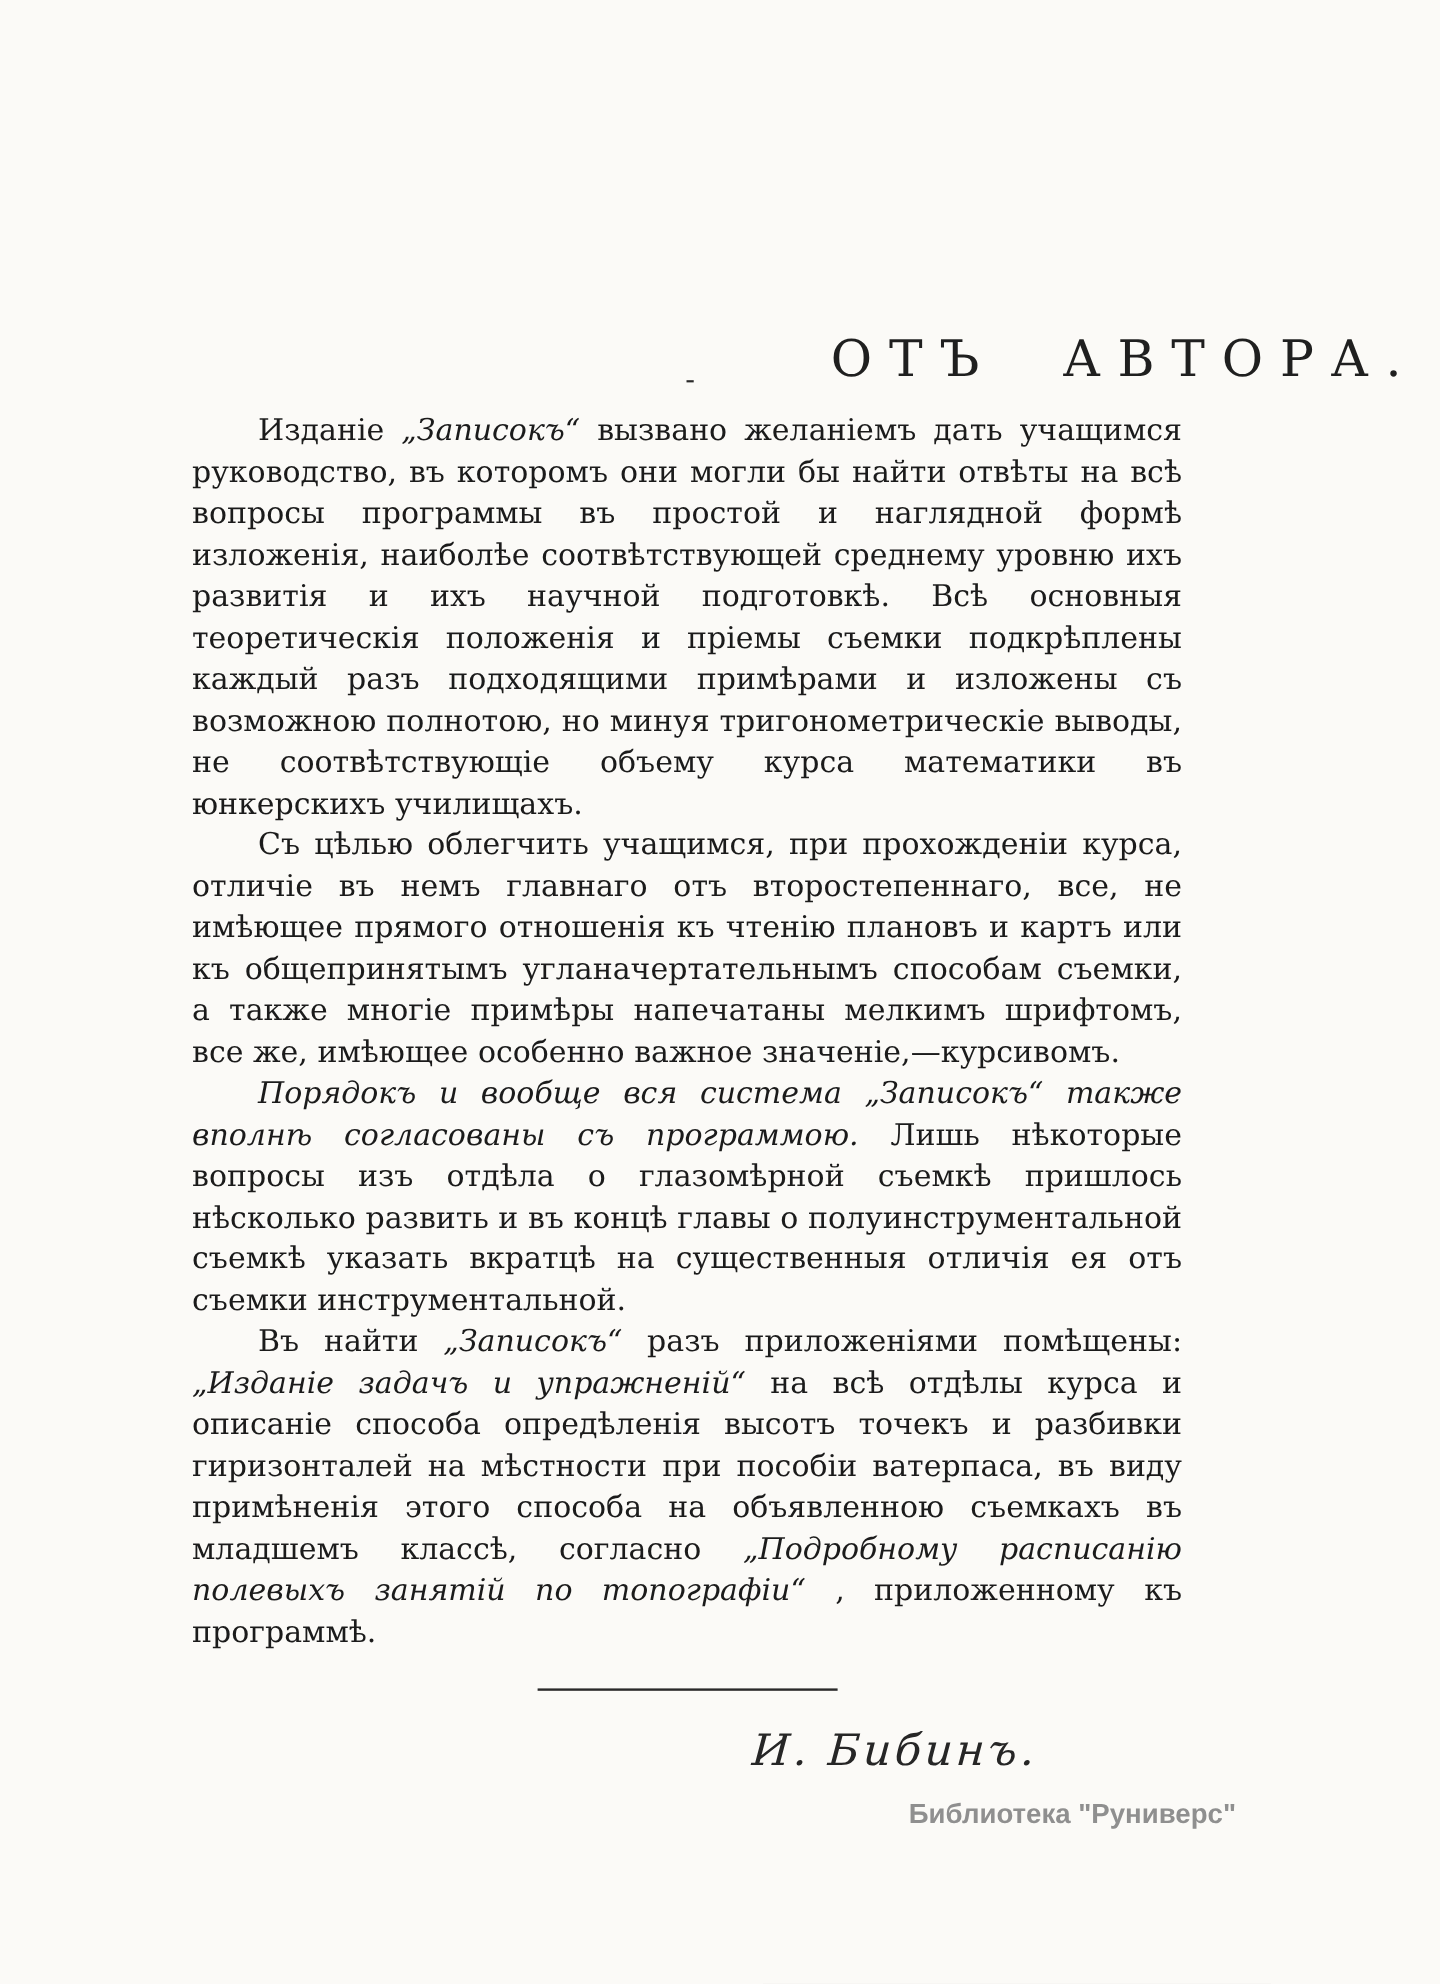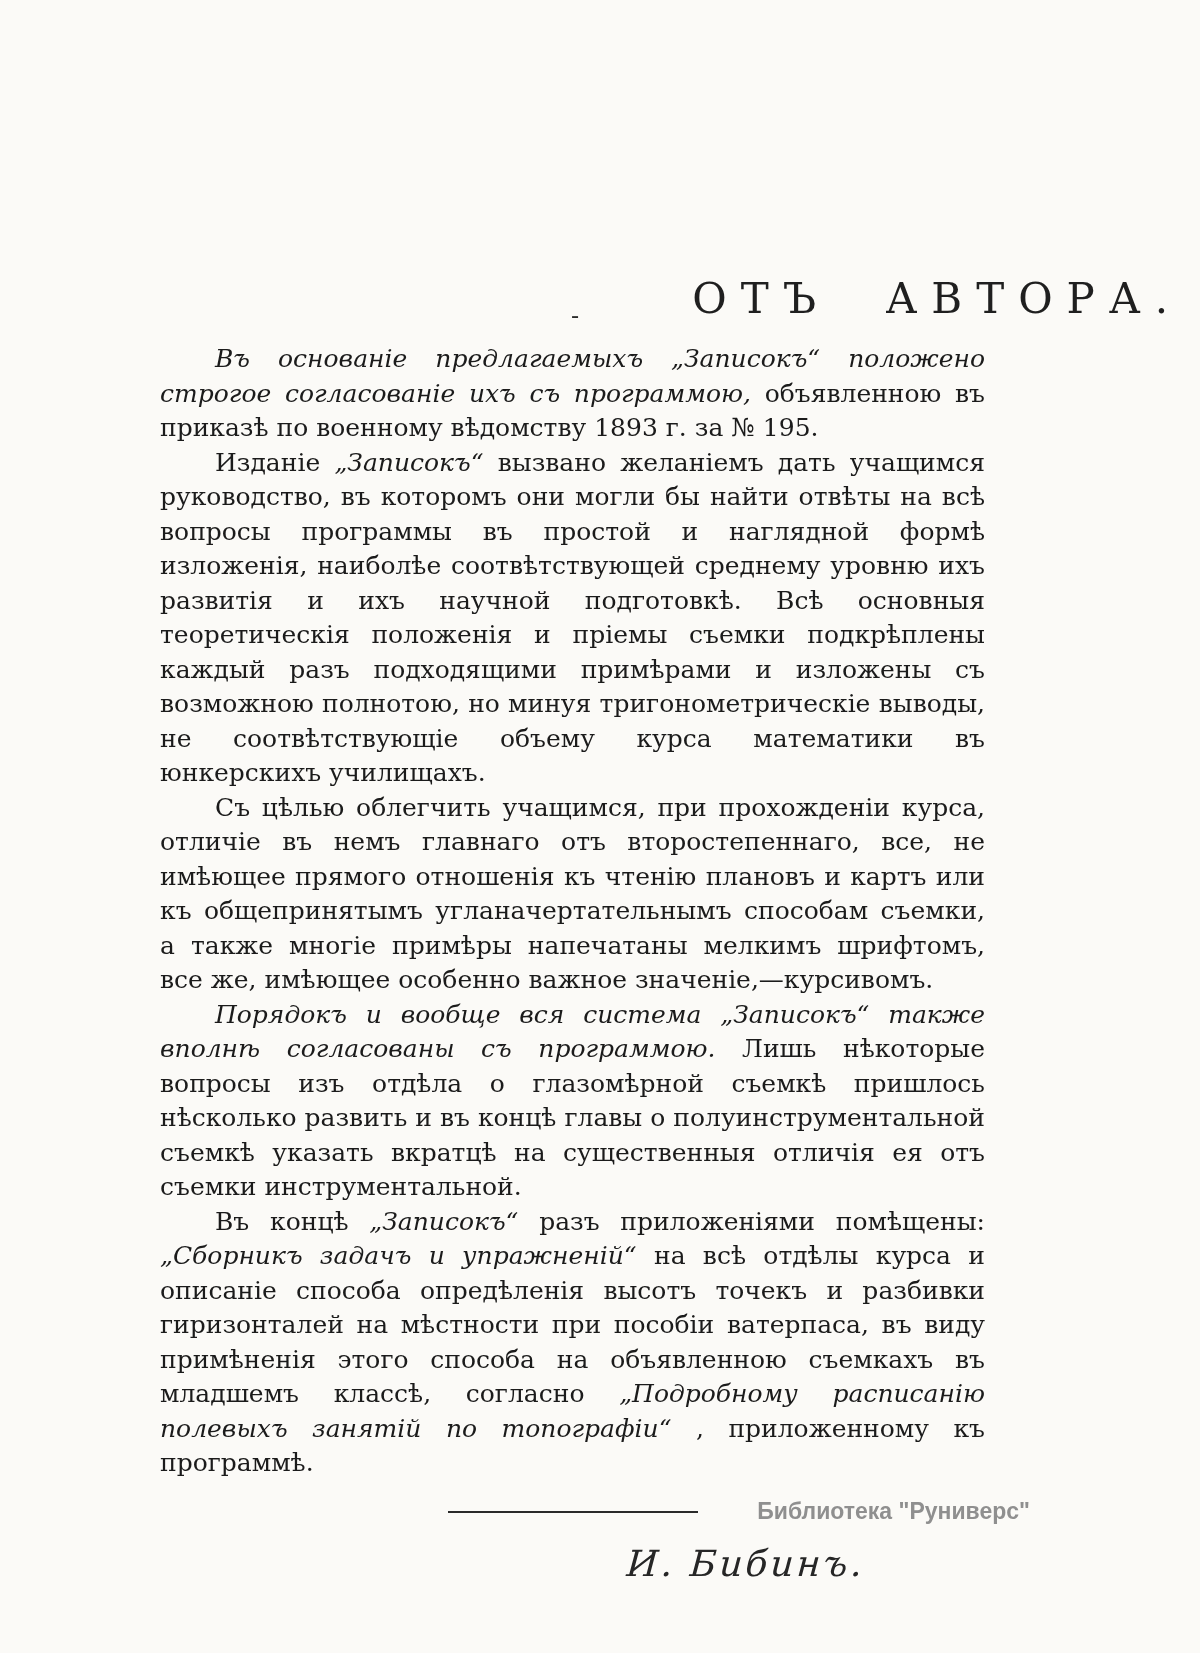--- a/index.html
+++ b/index.html
@@ -89,45 +89,41 @@
 </head>
 <body>
 
 <div class="page">
 
   <h1 class="title">ОТЪ АВТОРА.</h1>
   <div class="title-dash">-</div>
 
   <div class="text-block">
 
-    <p>
-      <span class="ital">Въ основаніе предлагаемыхъ „Записокъ“ положено строгое согласованіе ихъ съ программою,</span>
-      <span> объявленною въ приказѣ по военному вѣдомству 1893 г. за № 195.</span>
-    </p>
 
     <p>
       <span>Изданіе </span>
       <span class="ital">„Записокъ“</span>
       <span> вызвано желаніемъ дать учащимся руководство, въ которомъ они могли бы найти отвѣты на всѣ вопросы программы въ простой и наглядной формѣ изложенія, наиболѣе соотвѣтствующей среднему уровню ихъ развитія и ихъ научной подготовкѣ. Всѣ основныя теоретическія положенія и пріемы съемки подкрѣплены каждый разъ подходящими примѣрами и изложены съ возможною полнотою, но минуя тригонометрическіе выводы, не соотвѣтствующіе объему курса математики въ юнкерскихъ училищахъ.</span>
     </p>
 
     <p>
       <span>Съ цѣлью облегчить учащимся, при прохожденіи курса, отличіе въ немъ главнаго отъ второстепеннаго, все, не имѣющее прямого отношенія къ чтенію плановъ и картъ или къ общепринятымъ угланачертательнымъ способам съемки, а также многіе примѣры напечатаны мелкимъ шрифтомъ, все же, имѣющее особенно важное значеніе,—курсивомъ.</span>
     </p>
 
     <p>
       <span class="ital">Порядокъ и вообще вся система „Записокъ“ также вполнѣ согласованы съ программою.</span>
       <span> Лишь нѣкоторые вопросы изъ отдѣла о глазомѣрной съемкѣ пришлось нѣсколько развить и въ концѣ главы о полуинструментальной съемкѣ указать вкратцѣ на существенныя отличія ея отъ съемки инструментальной.</span>
     </p>
 
     <p>
-      <span>Въ концѣ </span>
+      <span>Въ найти </span>
       <span class="ital">„Записокъ“</span>
       <span> разъ приложеніями помѣщены: </span>
-      <span class="ital">„Сборникъ задачъ и упражненій“</span>
+      <span class="ital">„Изданіе задачъ и упражненій“</span>
       <span> на всѣ отдѣлы курса и описаніе способа опредѣленія высотъ точекъ и разбивки гиризонталей на мѣстности при пособіи ватерпаса, въ виду примѣненія этого способа на объявленною съемкахъ въ младшемъ классѣ, согласно </span>
       <span class="ital">„Подробному расписанію полевыхъ занятій по топографіи“</span>
       <span>, приложенному къ программѣ.</span>
     </p>
 
     <hr class="closing-rule">
 
     <div class="signature">И. Бибинъ.</div>
 
   </div>

